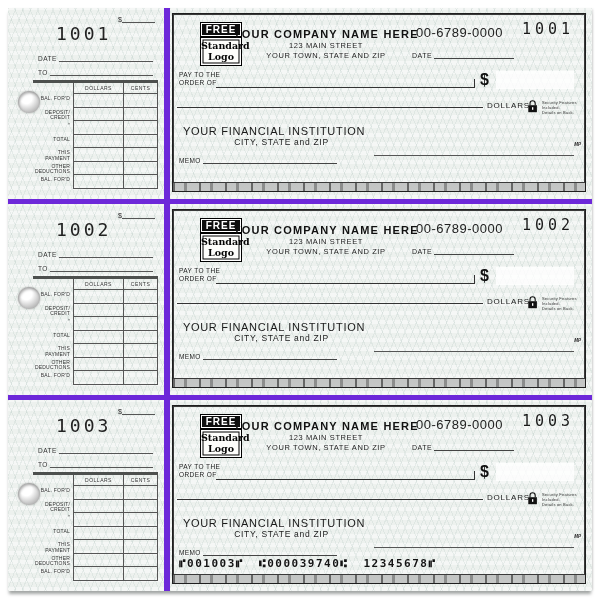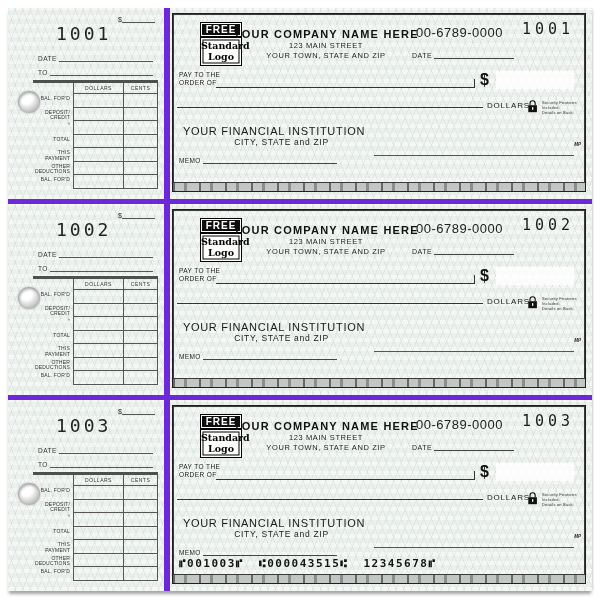--- a/index.html
+++ b/index.html
@@ -463,19 +463,19 @@
             <div class="bank-addr">CITY, STATE and ZIP</div>
           </div>
 
           <div class="memo-row">
             <span>MEMO</span>
             <span class="line"></span>
           </div>
           <div class="sig-line"></div>
           <div class="mp">MP</div>
 
-          <div class="micr">⑈001003⑈ ⑆000043515⑆ 12345678⑈</div>
+          <div class="micr">⑈001003⑈ ⑆000039740⑆ 12345678⑈</div>
         </div>
       </div>
     </div>
 
   </section>
 </div>
 
 </body></html>

